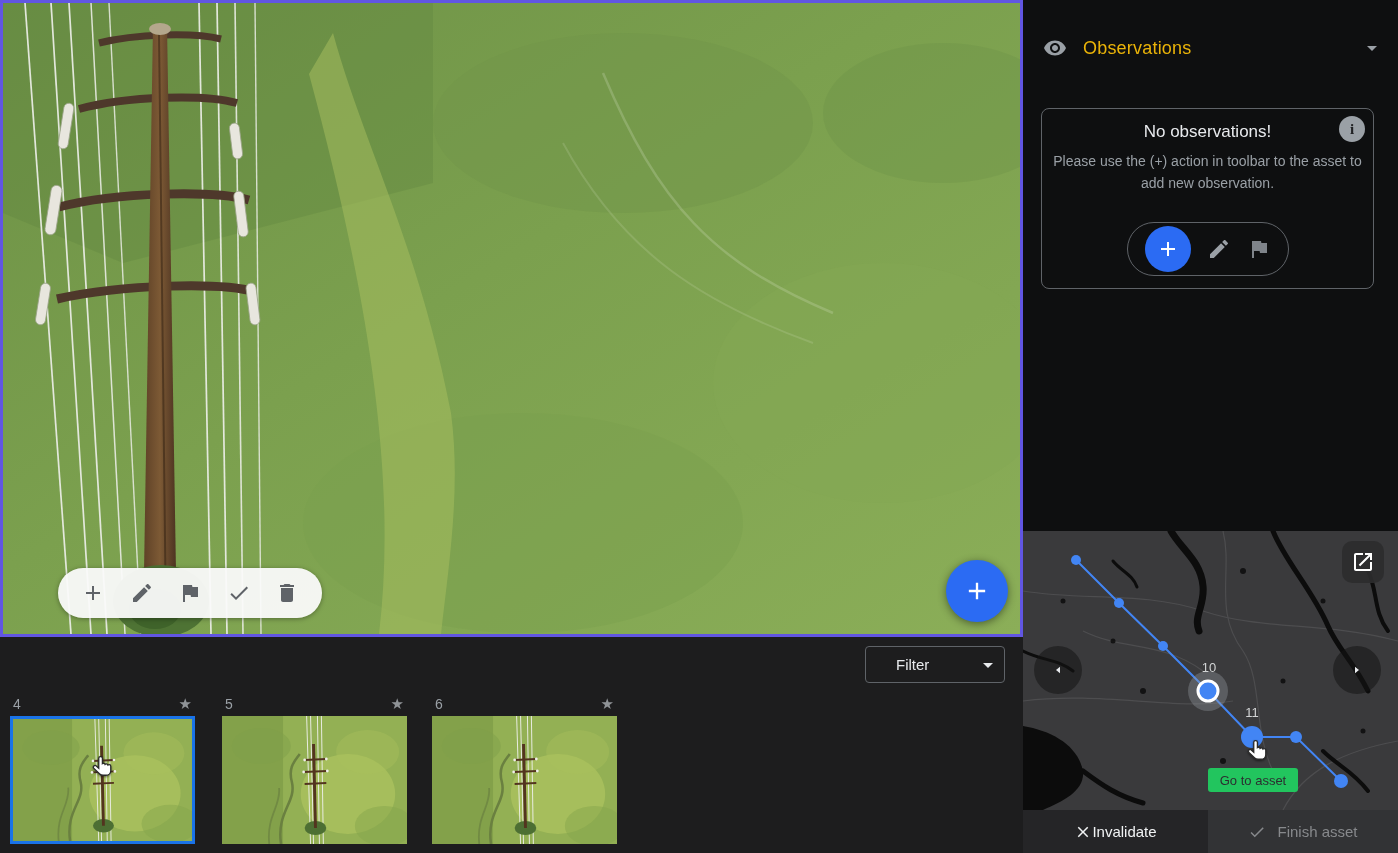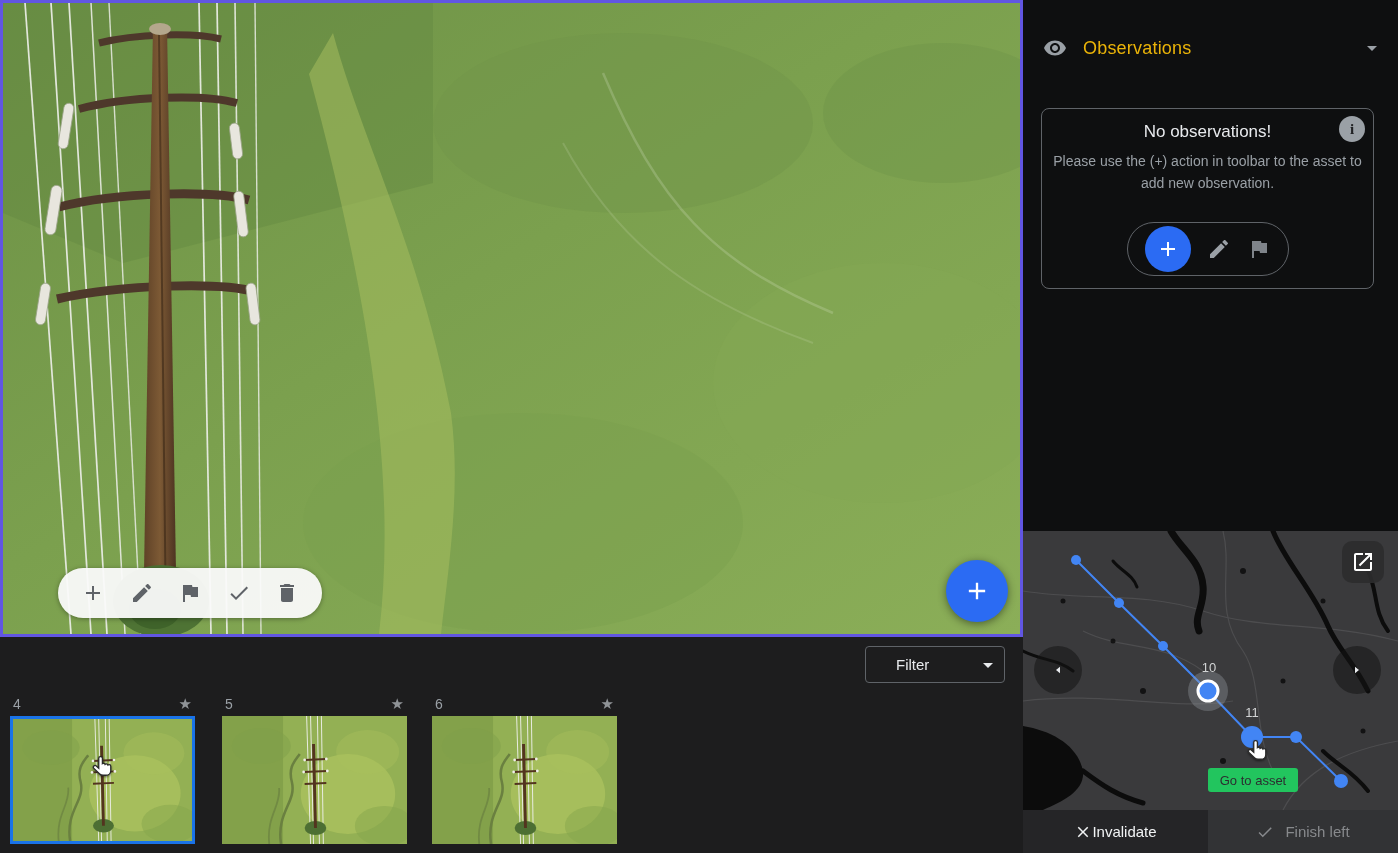--- a/index.html
+++ b/index.html
@@ -415,17 +415,17 @@
       <div class="btn-invalidate">
         <svg class="ic sm">
             <use href="#i-close"></use>
           </svg>
         <span>Invalidate</span>
       </div>
       <div class="btn-finish">
         <svg class="ic sm">
             <use href="#i-check"></use>
           </svg>
-        <span>Finish left</span>
+        <span>Finish asset</span>
       </div>
     </div>
   </div>
 </div>
 
 </body></html>

